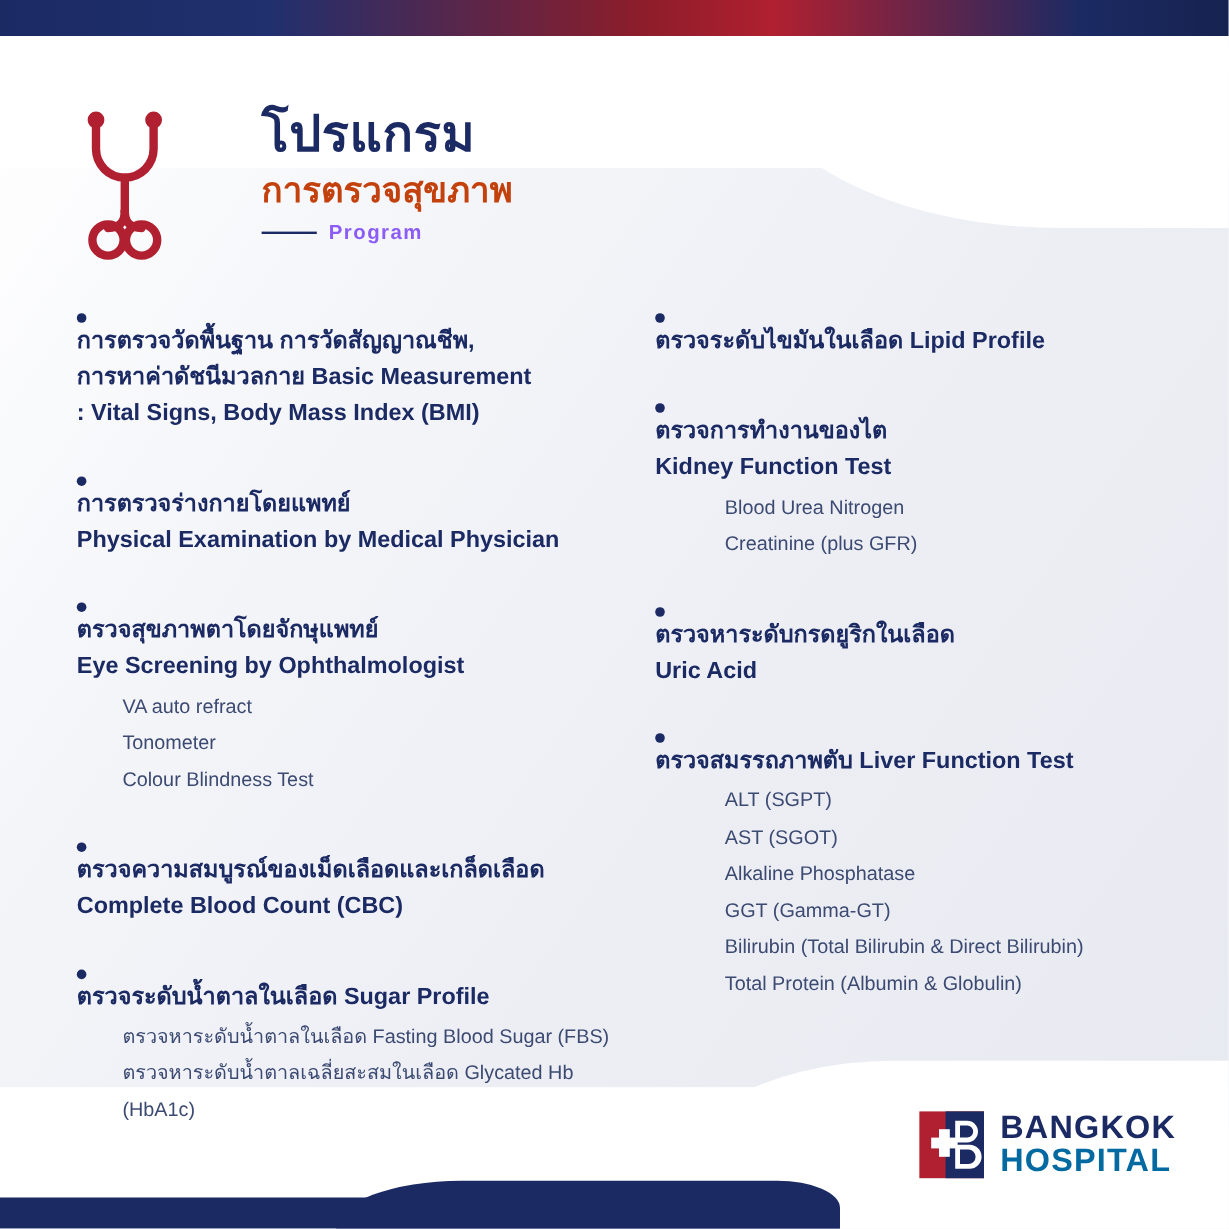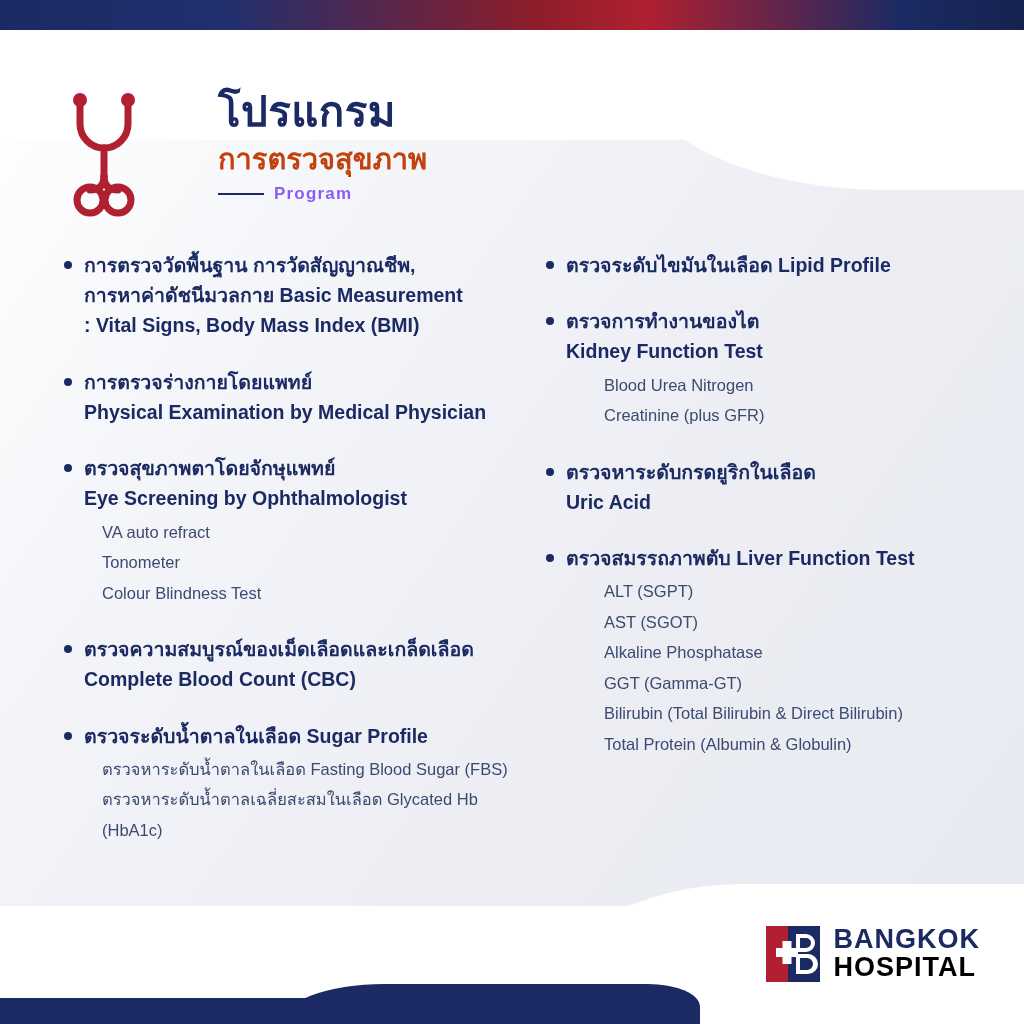--- a/index.html
+++ b/index.html
@@ -79,21 +79,21 @@
   }
 
   
   .col {
     position: absolute; top: 250px;
   }
   .col-left { left: 64px; width: 470px; }
   .col-right { left: 546px; width: 470px; }
 
   .group { margin-bottom: 26px; }
-  .bullet-row { display: flex; align-items: flex-start; }
+  .bullet-row { display: flex; align-items: flex-start; flex-direction: column; }
   .dot {
     width: 8px; height: 8px; border-radius: 50%; background: #1b2a63;
     margin-top: 11px; margin-right: 12px; flex: none;
   }
   .head-text {
     color: #1b2a63; font-weight: bold; font-size: 19.5px; line-height: 1.55;
   }
   .sub-list { margin-top: 3px; }
   .sub-item {
     color: #3c4a72; font-size: 16.5px; line-height: 1.85;
@@ -102,21 +102,21 @@
   .indent-2 { padding-left: 58px; }
 
   
   .logo {
     position: absolute; right: 44px; bottom: 42px;
     display: flex; align-items: center; gap: 14px; justify-content: flex-end;
   }
   .logo-mark { width: 54px; height: 56px; position: relative; }
   .logo-text { line-height: 1.02; }
   .logo-l1 { font-size: 27px; font-weight: bold; color: #1b2a63; letter-spacing: 1px; }
-  .logo-l2 { font-size: 27px; font-weight: bold; color: #000000; letter-spacing: 1px; }
+  .logo-l2 { font-size: 27px; font-weight: bold; color: #0369a1; letter-spacing: 1px; }
 </style>
 </head>
 <body>
 
 <div class="poster">
 
   <div class="top-band"></div>
   <div class="paper-grad"></div>
   <div class="top-sheet"></div>
   <div class="curve-white"></div>

